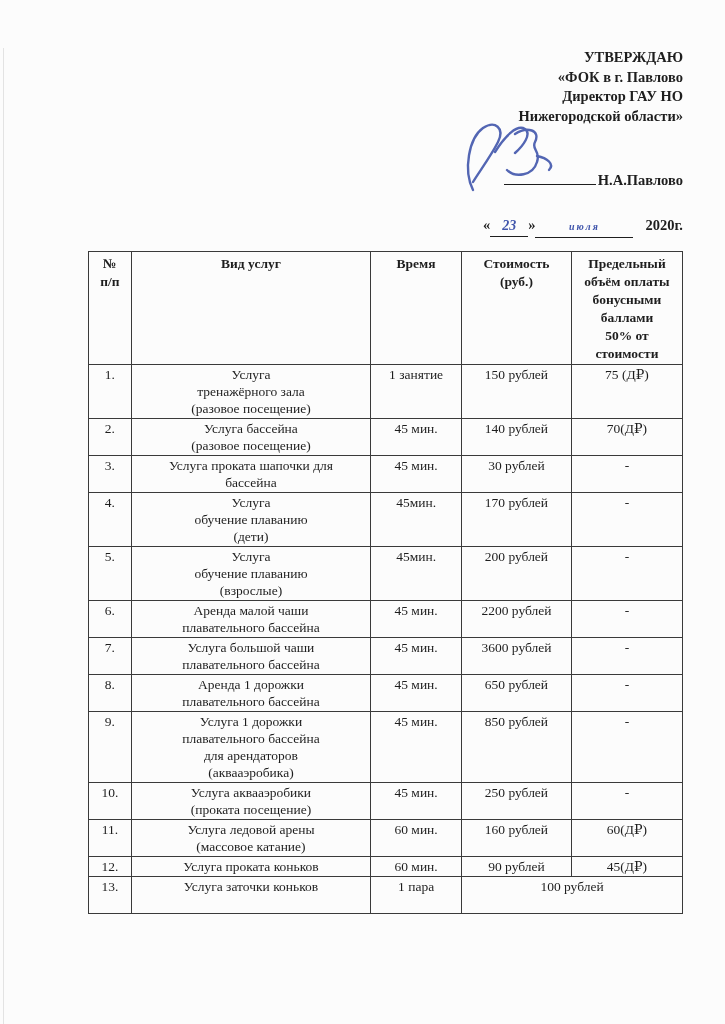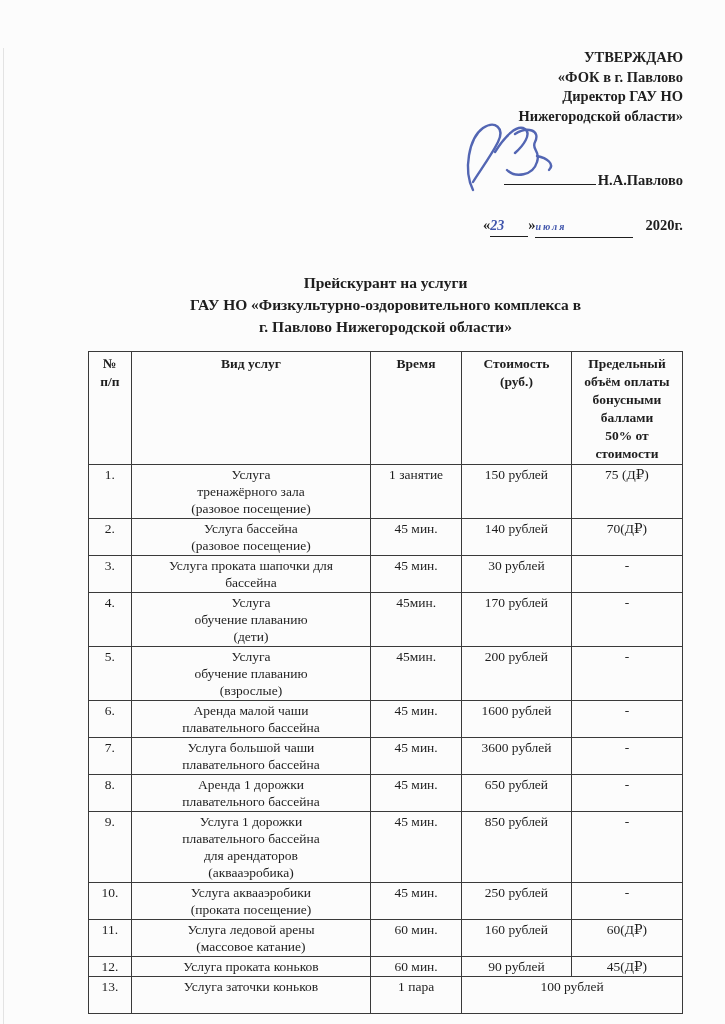--- a/index.html
+++ b/index.html
@@ -14,21 +14,21 @@
 
   
   .approval{margin-top:48px;margin-left:auto;width:fit-content;text-align:right;
             font-weight:bold;font-size:14.5px;line-height:19.5px;}
   .sig-row{position:relative;margin-top:44px;height:24px;white-space:nowrap;}
   .sig-line{display:inline-block;width:92px;border-bottom:1.2px solid #1e1e1e;height:14px;}
   .sig-name{margin-left:2px;}
   .sig-svg{position:absolute;right:96px;top:-52px;width:128px;height:78px;}
   .date-row{margin-top:22px;white-space:nowrap;font-weight:bold;font-size:14.5px;}
   .hw{color:#4156ac;font-style:italic;font-weight:bold;}
-  .uline{display:inline-block;text-align:left;border-bottom:1.2px solid #1e1e1e;height:18px;line-height:16px;}
+  .uline{display:inline-block;text-align:center;border-bottom:1.2px solid #1e1e1e;height:18px;line-height:16px;}
   .uline.day{width:38px;font-size:14px;}
   .uline.month{width:98px;letter-spacing:2px;font-size:10px;}
   .year{margin-left:12px;}
 
   
   .title{margin-top:34px;text-align:center;font-weight:bold;font-size:15.5px;line-height:22px;}
 
   
   table{border-collapse:collapse;width:595px;margin-top:13px;table-layout:fixed;}
   th,td{border:1px solid #3a3a3a;vertical-align:top;text-align:center;
@@ -61,25 +61,20 @@
         </g>
       </svg>
       <span class="sig-line"></span><span class="sig-name">Н.А.Павлово</span>
     </div>
 
     <div class="date-row">
       <span>«</span><span class="uline day hw">23</span><span>»</span><span class="uline month hw">июля</span><span class="year">2020г.</span>
     </div>
   </div>
 
-  <div class="title">
-    <div>Прейскурант на услуги</div>
-    <div>ГАУ НО «Физкультурно-оздоровительного комплекса в</div>
-    <div>г. Павлово Нижегородской области»</div>
-  </div>
 
   <table>
     <colgroup>
       <col style="width:7.2%">
         <col style="width:40.3%">
         <col style="width:15.3%">
         <col style="width:18.5%">
         <col style="width:18.7%">
     </colgroup>
     <thead>
@@ -140,21 +135,21 @@
 (взрослые)</td>
         <td>45мин.</td>
         <td>200 рублей</td>
         <td>-</td>
       </tr>
       <tr>
         <td>6.</td>
         <td>Аренда малой чаши
 плавательного бассейна</td>
         <td>45 мин.</td>
-        <td>1600 рублей</td>
+        <td>2200 рублей</td>
         <td>-</td>
       </tr>
       <tr>
         <td>7.</td>
         <td>Услуга большой чаши
 плавательного бассейна</td>
         <td>45 мин.</td>
         <td>3600 рублей</td>
         <td>-</td>
       </tr>

